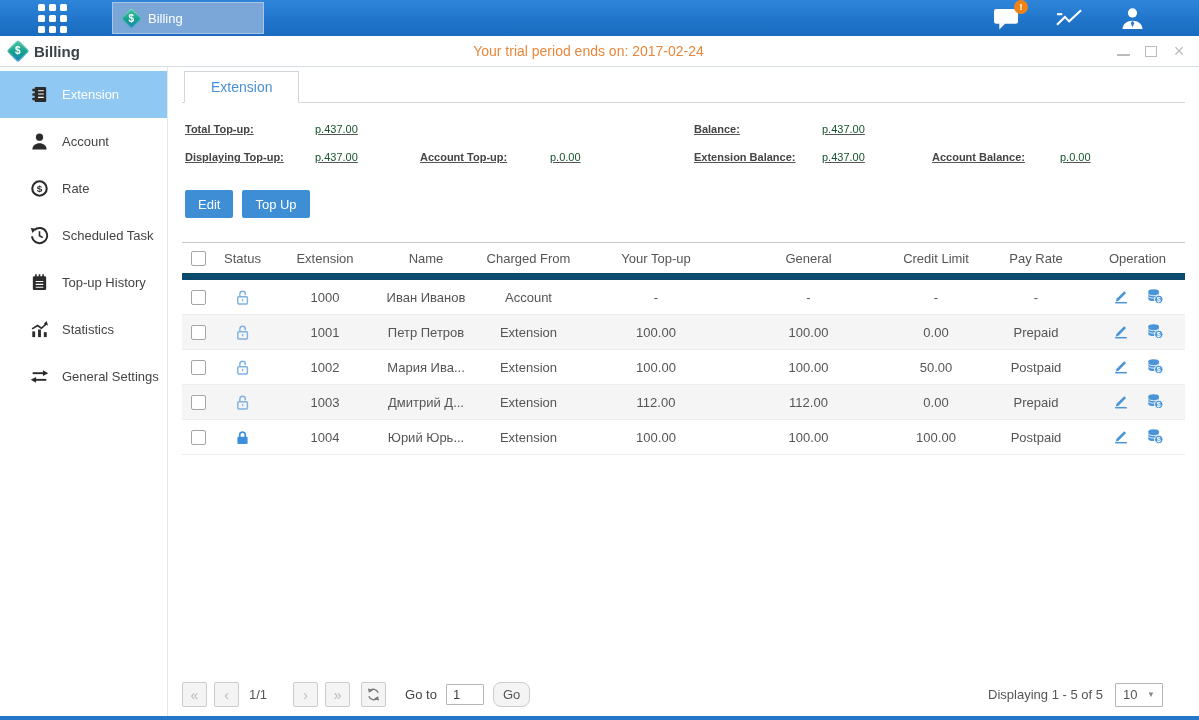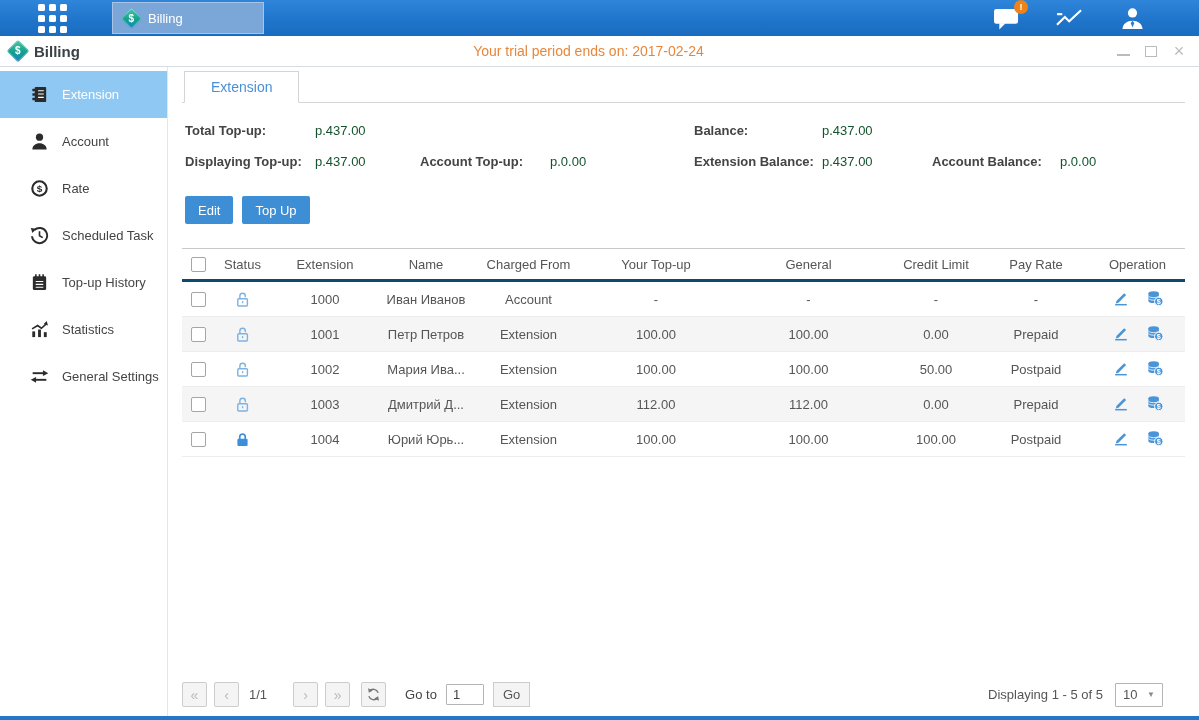--- a/index.html
+++ b/index.html
@@ -49,30 +49,30 @@
   .side-item .icn svg{width:100%;height:100%;}
   .side-item.active{background:#8fc8f3;color:#fff;}
 
   .content{flex:1 1 auto;position:relative;padding:0 14px;box-sizing:border-box;background:#fff;min-width:0;}
   .tabstrip{margin-top:4px;height:31px;border-bottom:1px solid #d5d5d5;position:relative;}
   .tab{position:absolute;left:2px;top:0;height:30px;line-height:30px;padding:0 26px;background:#fff;
     border:1px solid #d5d5d5;border-bottom:1px solid #fff;color:#4a90d9;font-size:14px;cursor:default;box-sizing:content-box;}
 
   .summary{margin:20px 0 0 3px;display:grid;
     grid-template-columns:130px 105px 130px 144px 128px 110px 128px auto;
-    grid-row-gap:16px;align-items:center;font-size:13px;}
+    grid-row-gap:16px;align-items:center;font-size:11px;text-decoration:underline;}
   .sum-label{font-weight:bold;color:#444;}
   .sum-val{color:#14532d;}
 
   .btn-row{margin:27px 0 0 3px;display:flex;gap:9px;}
   .btn{background:#3d8ed5;color:#fff;border:none;font-size:13px;height:28px;padding:0 13px;
     border-radius:2px;cursor:pointer;font-family:inherit;text-align:center;}
 
   table.ext{border-collapse:collapse;width:1003px;margin-top:24px;table-layout:fixed;font-size:13px;color:#555;}
-  table.ext th{border-top:1px solid #c9c9c9;border-bottom:3px solid #0c4a6e;height:30px;
+  table.ext th{border-top:1px solid #c9c9c9;border-bottom:7px solid #0c4a6e;height:30px;
     font-weight:normal;color:#555;text-align:center;padding:0;white-space:nowrap;overflow:hidden;}
   table.ext td{height:34px;text-align:center;border-bottom:1px solid #ededed;padding:0 2px;
     white-space:nowrap;overflow:hidden;}
   table.ext tbody tr:nth-child(even){background:#f5f5f6;}
   .cb{display:inline-block;width:13px;height:13px;border:1px solid #a5a5a5;border-radius:2px;background:#fff;cursor:pointer;vertical-align:middle;}
   .lk svg{width:17px;height:17px;vertical-align:middle;}
   .op-icons{display:inline-flex;gap:16px;align-items:center;}
   .op-icons span{cursor:pointer;display:flex;}
   .op-icons svg{width:18px;height:18px;}
 
@@ -80,21 +80,21 @@
     font-size:13px;color:#555;}
   .pg-btn{width:25px;height:25px;border:1px solid #ccc;background:#f4f4f4;border-radius:2px;
     display:flex;align-items:center;justify-content:center;color:#b9b9b9;font-size:14px;
     margin-right:7px;cursor:pointer;box-sizing:border-box;}
   .pg-ind{margin:0 26px 0 3px;color:#555;}
   .pg-refresh{margin-left:4px;color:#777;}
   .goto-label{margin:0 9px 0 12px;color:#444;}
   .goto-input{width:30px;height:19px;border:1px solid #b5b5b5;font-size:13px;padding:0 0 0 6px;
     font-family:inherit;color:#444;border-radius:1px;}
   .go-btn{height:25px;padding:0 9px;border:1px solid #ccc;background:#f4f4f4;color:#555;
-    font-size:13px;border-radius:0;margin-left:9px;cursor:pointer;font-family:inherit;}
+    font-size:13px;border-radius:8px;margin-left:9px;cursor:pointer;font-family:inherit;}
   .pg-right{margin-left:auto;display:flex;align-items:center;gap:12px;padding-right:22px;}
   .page-size{width:48px;height:24px;border:1px solid #b5b5b5;border-radius:1px;background:#fff;
     display:flex;align-items:center;justify-content:space-between;padding:0 7px;box-sizing:border-box;cursor:pointer;}
   .page-size .tri{font-size:8px;color:#8a8a8a;}
 
   .bottom-strip{height:4px;background:#2676c8;flex:0 0 auto;}
 </style>
 </head>
 <body>
 

